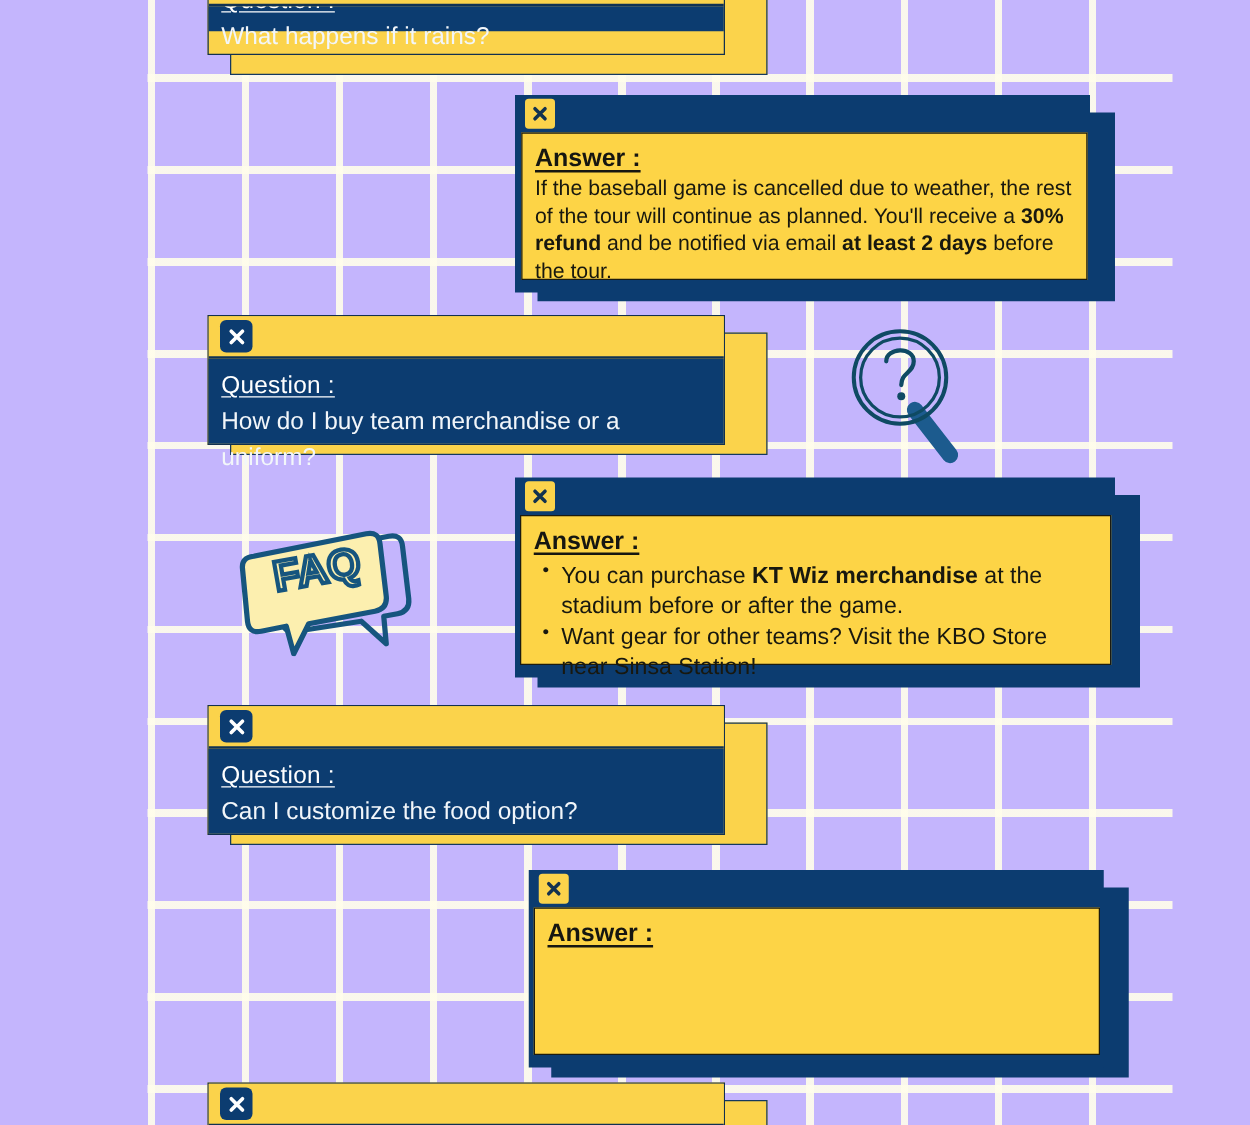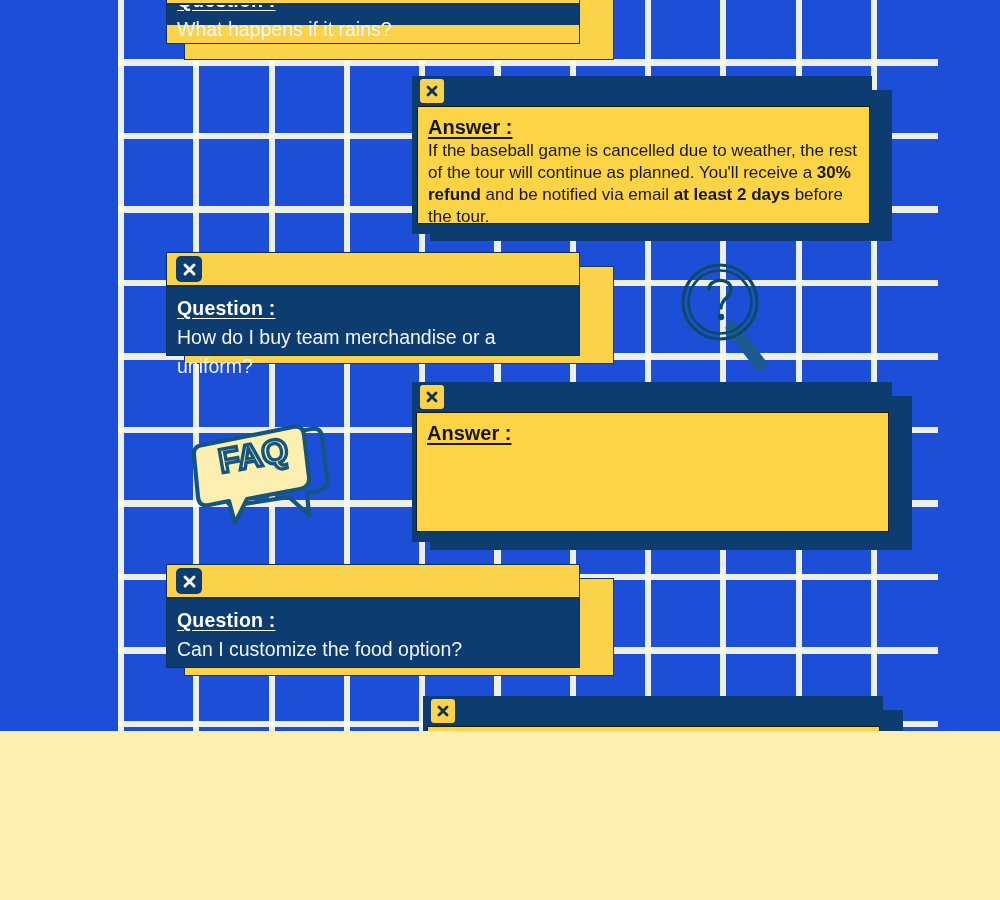--- a/index.html
+++ b/index.html
@@ -10,22 +10,22 @@
     width: 1000px;
     height: 900px;
     overflow: hidden;
     font-family: "Liberation Sans", sans-serif;
     background: #FCEFAF;
   }
 
   #page {
     position: relative;
     width: 1000px;
-    height: 731px;
-    background: #1d4ed8;
+    height: 900px;
+    background: #c4b5fd;
     overflow: hidden;
   }
 
   
   .grid-layer {
     position: absolute;
     left: 118px;
     top: -14px;
     width: 820px;
     height: 930px;
@@ -71,21 +71,21 @@
     box-sizing: border-box;
   }
   .q-body {
     background: #0C3C70;
     padding: 8px 10px 12px 10px;
     box-sizing: border-box;
   }
   .q-label {
     color: #ffffff;
     font-size: 19.5px;
-    font-weight: bold;
+    font-weight: normal;
     text-decoration: underline;
     text-underline-offset: 3px;
     letter-spacing: .2px;
     line-height: 1.35;
     display: block;
   }
   .q-text {
     color: #F2F6FA;
     font-size: 19.5px;
     line-height: 1.45;
@@ -280,20 +280,24 @@
       <div class="a-title">
         <div class="close-a">
           <svg width="14" height="14" viewBox="0 0 16 16" aria-hidden="true">
             <path d="M3.4 3.4 L12.6 12.6 M12.6 3.4 L3.4 12.6" stroke="#13324f" stroke-width="3.2" stroke-linecap="round"></path>
           </svg>
         </div>
       </div>
     </div>
     <div class="a-body" style="left:4px; top:30px; width:473px; height:120px;">
       <span class="a-label">Answer :</span>
+      <ul class="a-list">
+        <li><span>You can purchase </span><b>KT Wiz merchandise</b><span> at the stadium before or after the game.</span></li>
+        <li><span>Want gear for other teams? Visit the KBO Store near Sinsa Station!</span></li>
+      </ul>
     </div>
   </div>
 
   <div class="win" style="left:166px; top:564px; width:432px; height:112px;">
     <div class="q-shadow" style="left:18px; top:14px; width:430px; height:98px;"></div>
     <div class="q-frame" style="width:414px; height:104px;">
       <div class="q-title">
         <div class="close-q">
           <svg width="15" height="15" viewBox="0 0 16 16" aria-hidden="true">
             <path d="M3.2 3.2 L12.8 12.8 M12.8 3.2 L3.2 12.8" stroke="#ffffff" stroke-width="3.1" stroke-linecap="round"></path>

